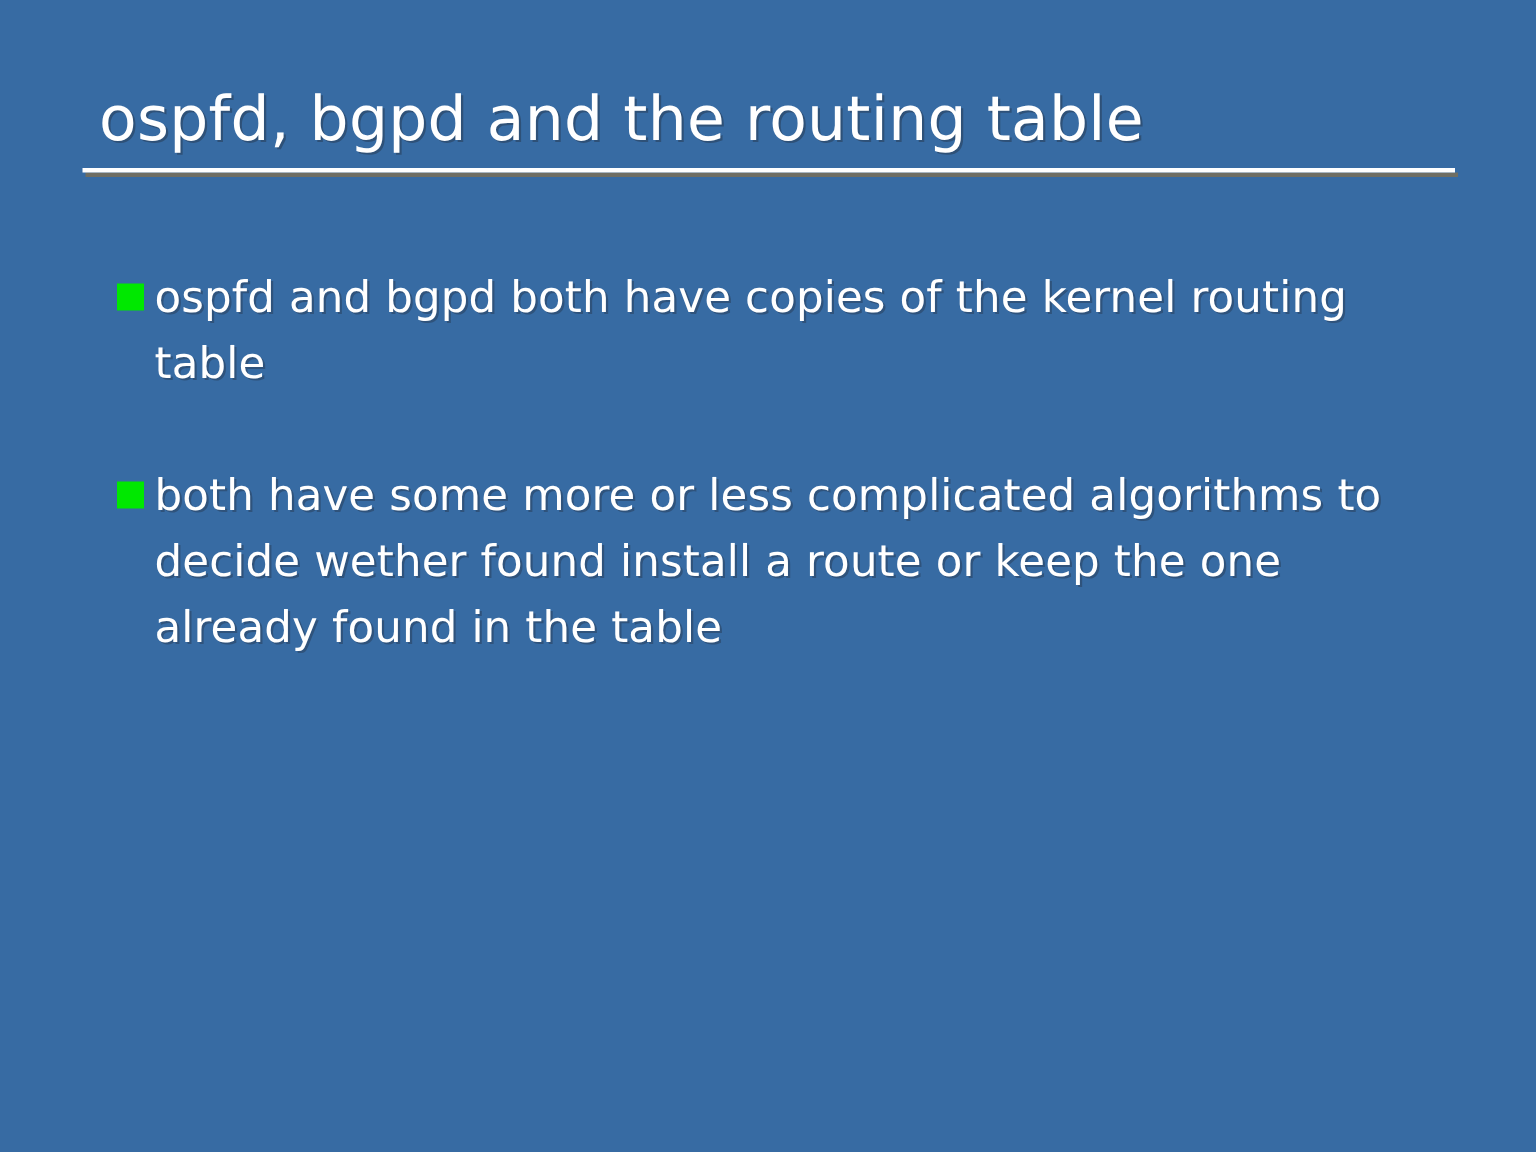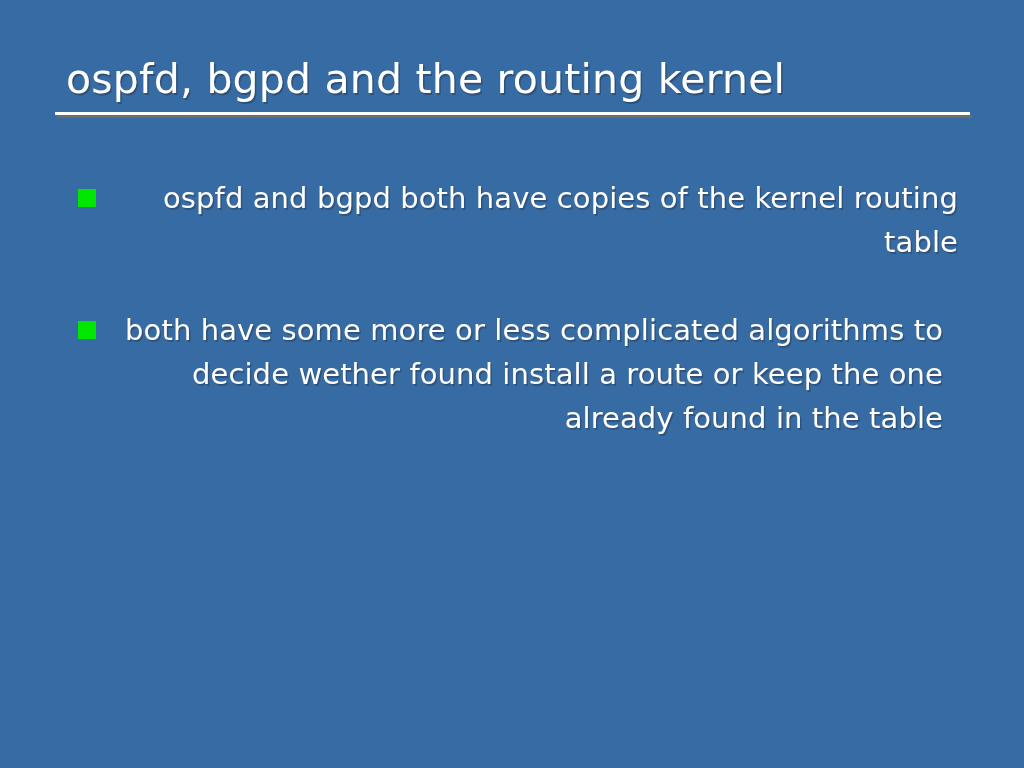--- a/index.html
+++ b/index.html
@@ -72,21 +72,20 @@
     left:78px;
     top:176px;
     width:880px;
   }
 
   .bullet-item {
     position:relative;
     display:block;
     padding-left:25px;
     margin-bottom:44px;
-    text-align:right;
   }
   .bullet-item:last-child { margin-bottom:0; }
 
   .bullet-marker {
     position:absolute;
     left:0;
     top:13px;
     width:18px;
     height:18px;
     background:#00e800;
@@ -105,21 +104,21 @@
   }
 
   .b2 .bullet-text { max-width:840px; }
 </style>
 </head>
 <body style="background: rgb(55, 107, 163);">
 
 <div class="slide" style="background: rgb(55, 107, 163);">
 
   <div class="title-block">
-    <div class="slide-title" style="color: rgb(255, 255, 255);">ospfd, bgpd and the routing kernel</div>
+    <div class="slide-title" style="color: rgb(255, 255, 255);">ospfd, bgpd and the routing table</div>
     <div class="title-rule">
       <div class="rule-shadow" style="background: rgb(110, 110, 100);"></div>
       <div class="rule-line" style="background: rgb(255, 255, 255);"></div>
     </div>
   </div>
 
   <div class="body-block">
 
     <div class="bullet-item b1">
       <span class="bullet-marker" style="background: rgb(0, 232, 0);"></span>

